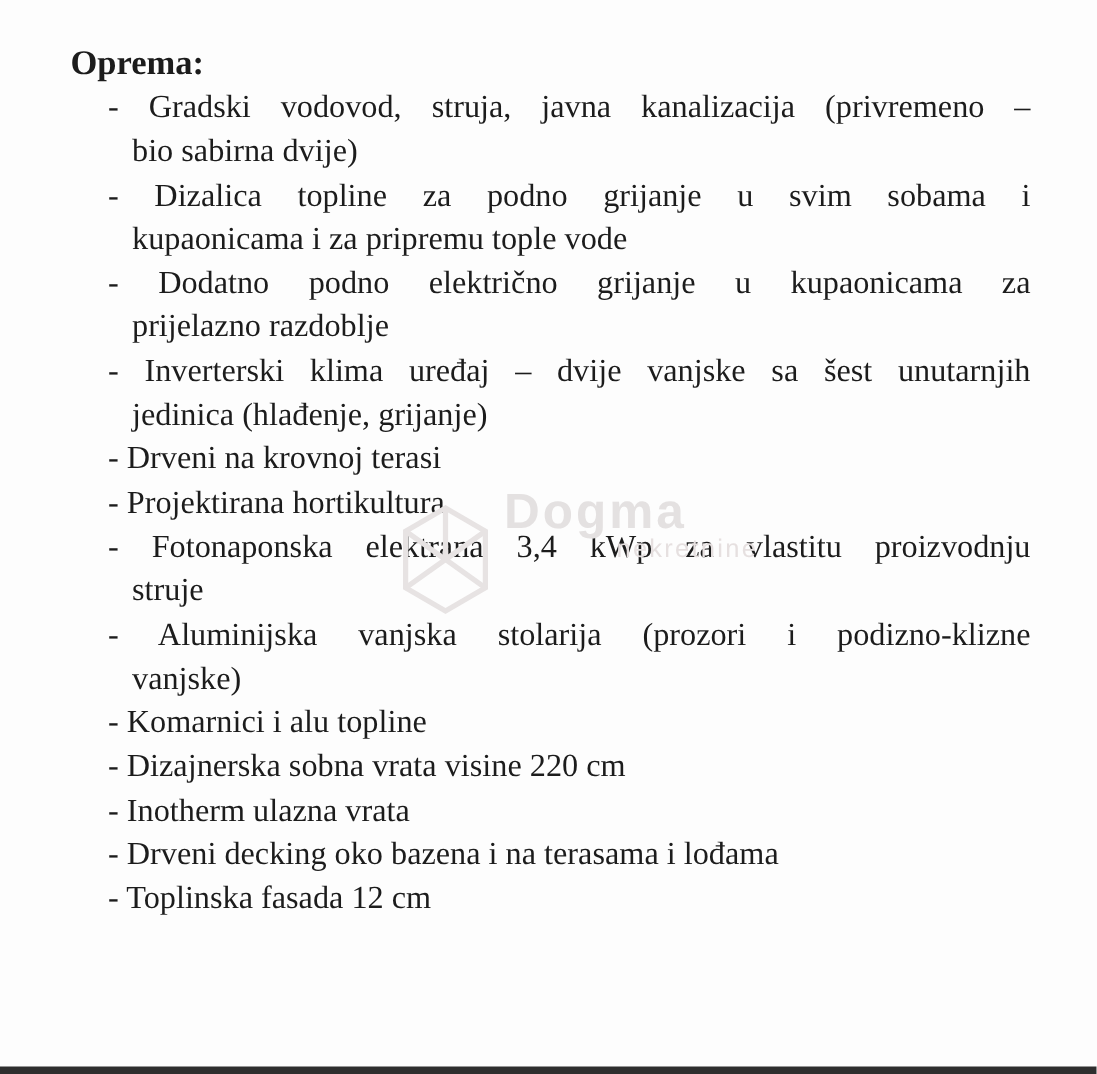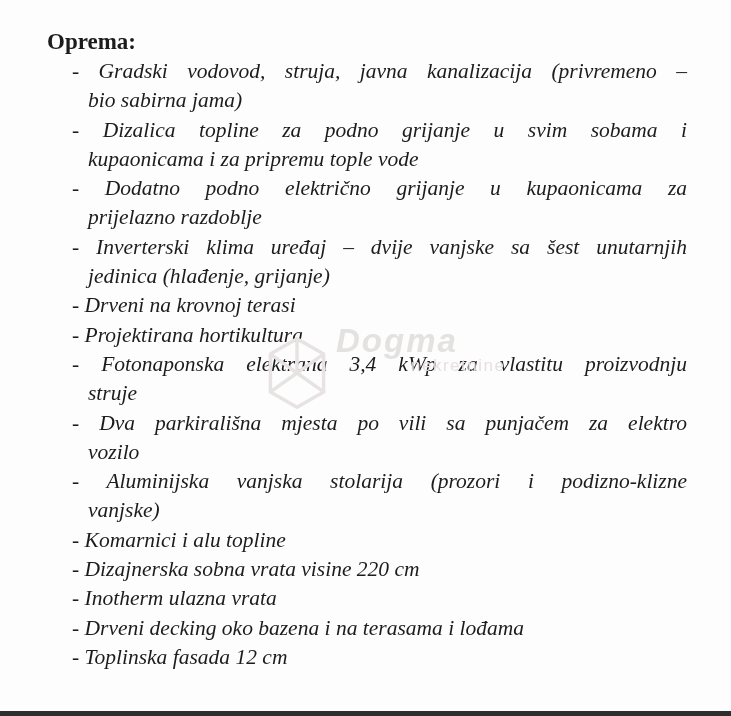--- a/index.html
+++ b/index.html
@@ -31,21 +31,20 @@
     width: 640px;
   }
   .item {
     margin: 0;
   }
   .line {
     font-size: 21.5px;
     line-height: 29.3px;
     margin-left: 25px;
     white-space: normal;
-    font-style: italic;
   }
   .line.cont {
     margin-left: 41px;
   }
   .line.just {
     text-align: justify;
     text-align-last: justify;
   }
   .watermark {
     position: absolute;
@@ -63,21 +62,20 @@
   }
   .wm-text {
     margin-left: 4px;
   }
   .wm-brand {
     font-family: "Liberation Sans", sans-serif;
     font-size: 33px;
     font-weight: bold;
     letter-spacing: 2px;
     color: #e4e1e1;
-    font-style: italic;
   }
   .wm-tag {
     font-family: "Liberation Sans", sans-serif;
     font-size: 17px;
     letter-spacing: 1.5px;
     color: #e6e0e0;
     margin-left: 75px;
     margin-top: -4px;
   }
   .bottom-bar {
@@ -92,21 +90,21 @@
 </head>
 <body>
 
 <div class="page">
 
   <h1 class="title">Oprema:</h1>
 
   <div class="list" id="equipment-list">
       <div class="item">
         <div class="line just">- Gradski vodovod, struja, javna kanalizacija (privremeno –</div>
-        <div class="line cont">bio sabirna jama)</div>
+        <div class="line cont">bio sabirna dvije)</div>
       </div>
       <div class="item">
         <div class="line just">- Dizalica topline za podno grijanje u svim sobama i</div>
         <div class="line cont">kupaonicama i za pripremu tople vode</div>
       </div>
       <div class="item">
         <div class="line just">- Dodatno podno električno grijanje u kupaonicama za</div>
         <div class="line cont">prijelazno razdoblje</div>
       </div>
       <div class="item">
@@ -115,24 +113,20 @@
       </div>
       <div class="item">
         <div class="line">- Drveni na krovnoj terasi</div>
       </div>
       <div class="item">
         <div class="line">- Projektirana hortikultura</div>
       </div>
       <div class="item">
         <div class="line just">- Fotonaponska elektrana 3,4 kWp za vlastitu proizvodnju</div>
         <div class="line cont">struje</div>
-      </div>
-      <div class="item">
-        <div class="line just">- Dva parkirališna mjesta po vili sa punjačem za elektro</div>
-        <div class="line cont">vozilo</div>
       </div>
       <div class="item">
         <div class="line just">- Aluminijska vanjska stolarija (prozori i podizno-klizne</div>
         <div class="line cont">vanjske)</div>
       </div>
       <div class="item">
         <div class="line">- Komarnici i alu topline</div>
       </div>
       <div class="item">
         <div class="line">- Dizajnerska sobna vrata visine 220 cm</div>

